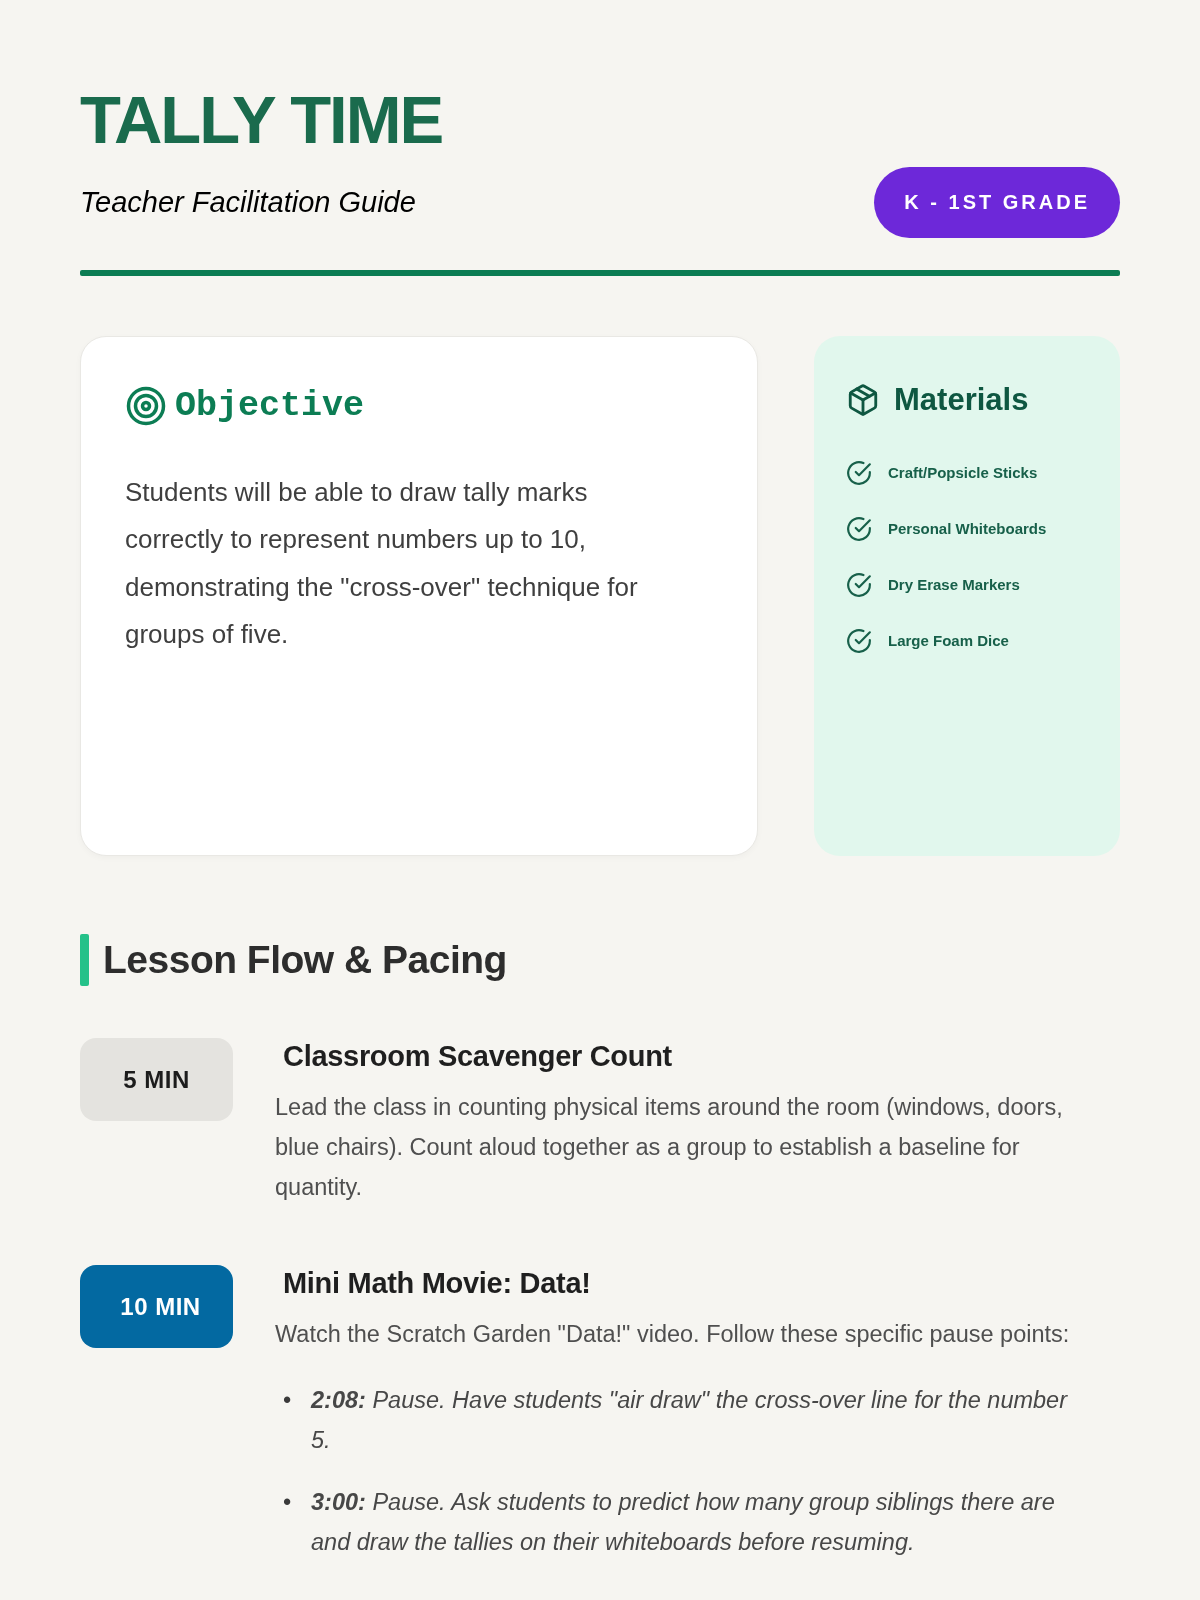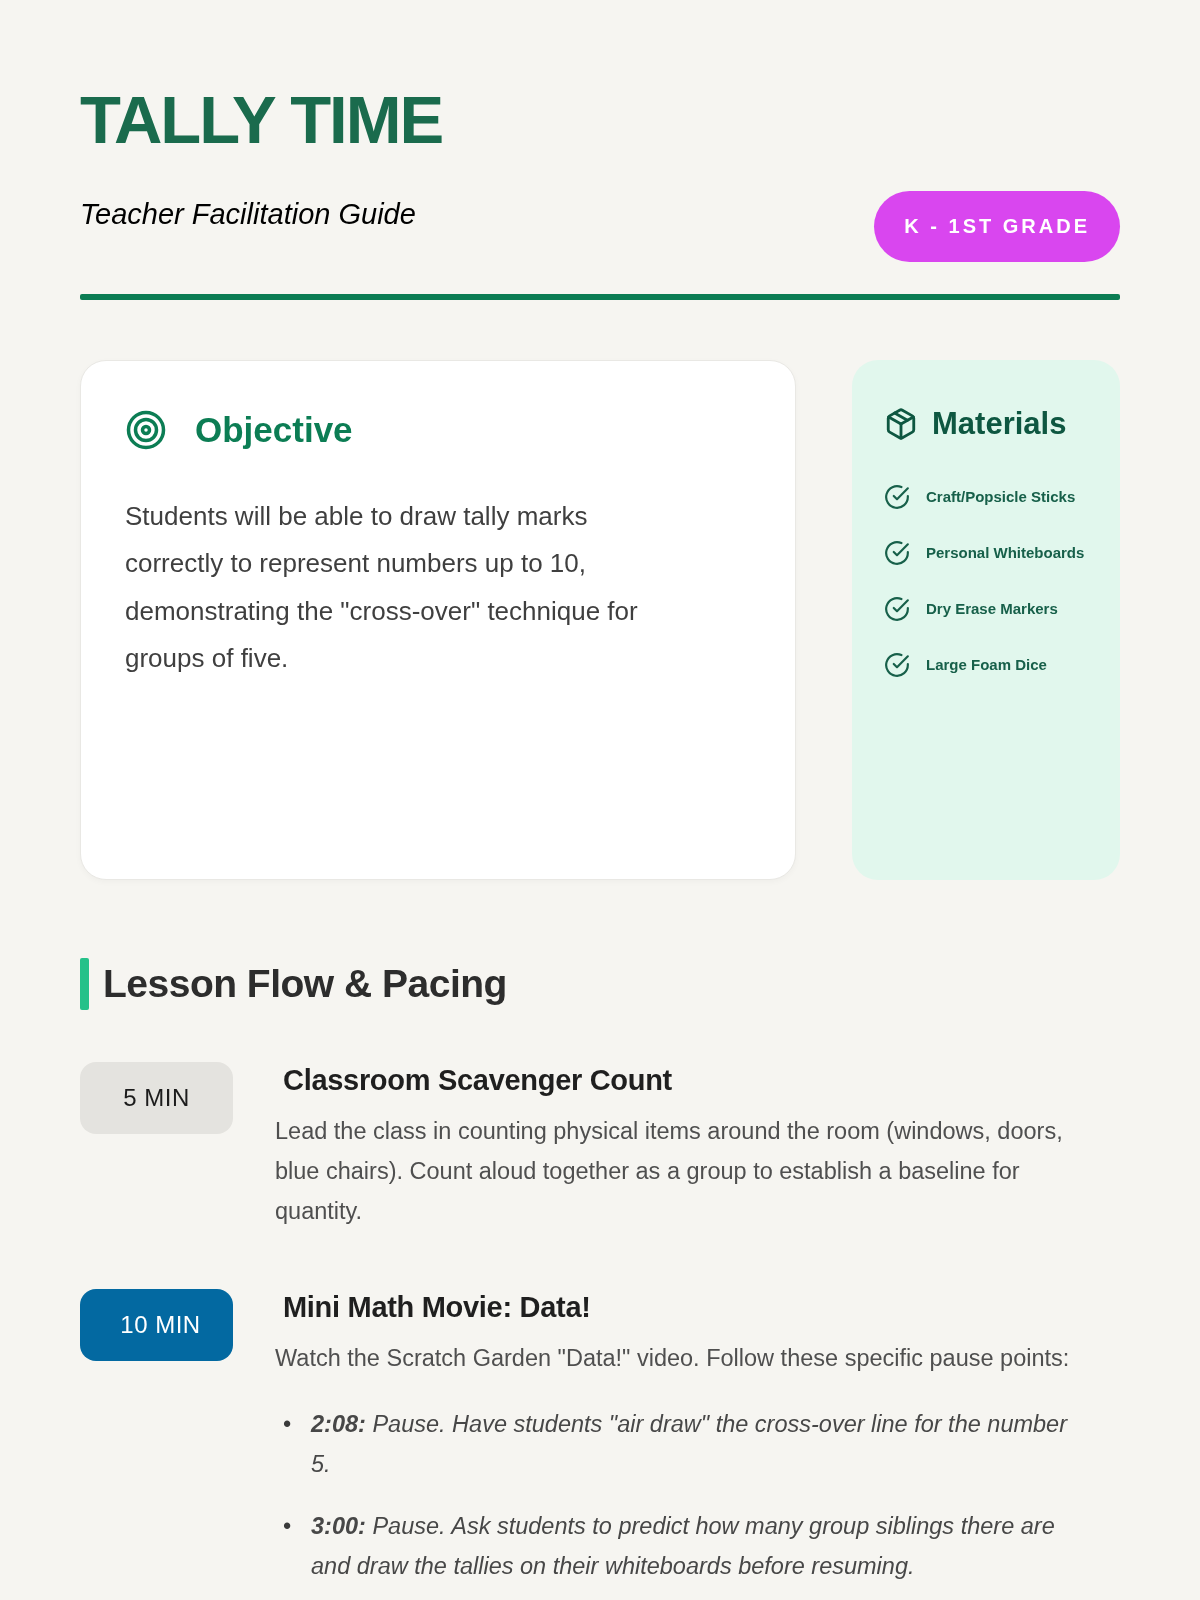--- a/index.html
+++ b/index.html
@@ -25,29 +25,28 @@
     justify-content: space-between;
     align-items: center;
     margin-top: 14px;
   }
   .subtitle {
     font-style: italic;
     font-size: 29px;
     color: #000000;
   }
   .grade-badge {
-    background: #d946ef;
+    background: #6d28d9;
     color: #ffffff;
     font-size: 20px;
     font-weight: bold;
     letter-spacing: 3px;
     padding: 24px 30px;
     border-radius: 999px;
     white-space: nowrap;
-    margin-top: 24px;
   }
   .divider {
     margin-top: 32px;
     height: 6px;
     background: #0b7c53;
     border-radius: 2px;
   }
 
   
   .cards {
@@ -61,38 +60,39 @@
     background: #ffffff;
     border: 1px solid #e9e8e4;
     border-radius: 26px;
     padding: 48px 44px;
     min-height: 520px;
     box-shadow: 0 2px 6px rgba(0,0,0,0.03);
   }
   .card-heading {
     display: flex;
     align-items: center;
-    gap: 28px;
+    gap: 8px;
+    font-family: Liberation Mono, monospace;
   }
   .card-heading h2 {
     font-size: 35px;
     font-weight: bold;
     color: #0c7d54;
     letter-spacing: 0;
   }
   .objective-body {
     margin-top: 42px;
     font-size: 26px;
     line-height: 1.82;
     color: #3f3f3f;
     max-width: 560px;
   }
 
   .materials-card {
-    width: 268px;
+    width: 306px;
     background: #e1f7ed;
     border-radius: 26px;
     padding: 46px 32px;
     min-height: 520px;
   }
   .materials-heading {
     display: flex;
     align-items: center;
     gap: 14px;
   }
@@ -138,27 +138,27 @@
   }
 
   .steps { margin-top: 52px; }
   .step {
     display: flex;
     gap: 42px;
     margin-bottom: 58px;
   }
   .duration-badge {
     flex: 0 0 153px;
-    height: 72px;
+    height: 83px;
     border-radius: 16px;
     display: flex;
     align-items: center;
     justify-content: center;
     font-size: 24px;
-    font-weight: normal;
+    font-weight: bold;
     letter-spacing: 0.5px;
   }
   .duration-badge.gray { background: #e4e3df; color: #1c1c1c; }
   .duration-badge.green { background: #0369a1; color: #ffffff; padding-left: 8px; }
 
   .step-content { flex: 1; padding-top: 2px; }
   .step-title {
     font-size: 29px;
     font-weight: bold;
     color: #1f1f1f;

